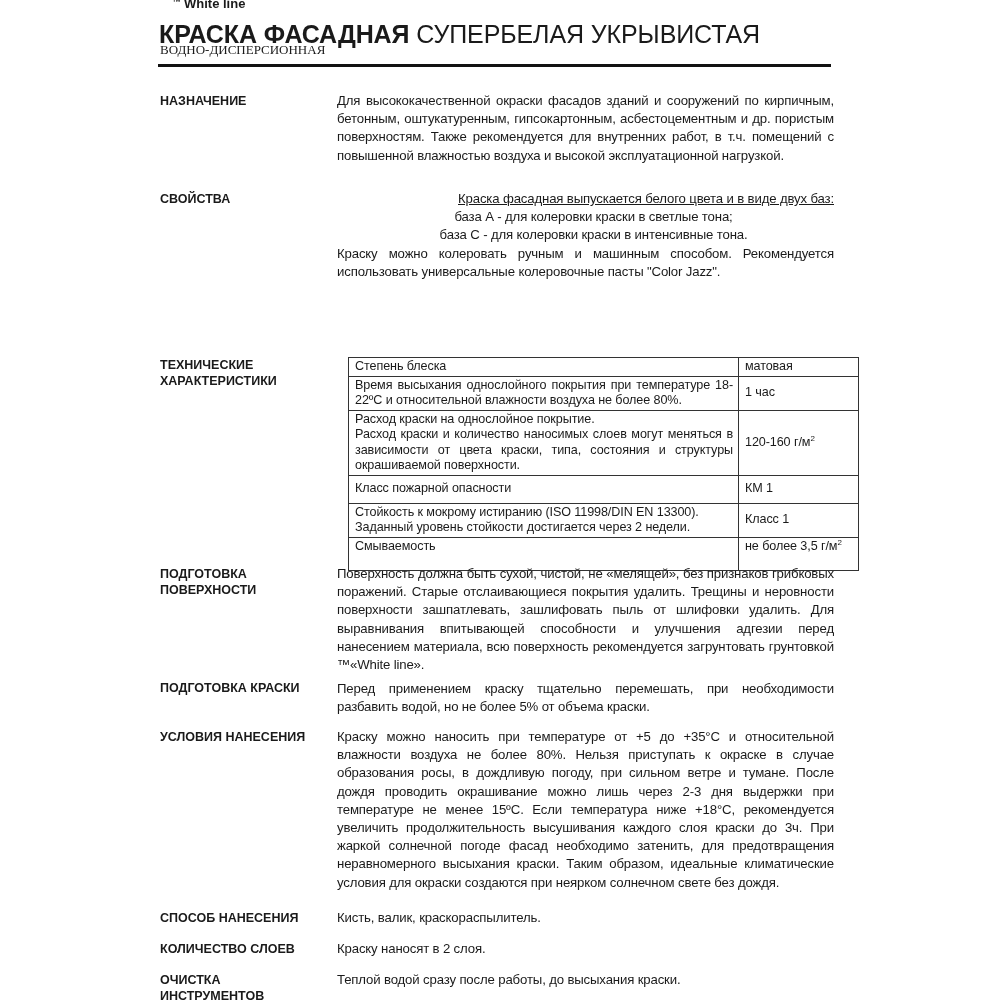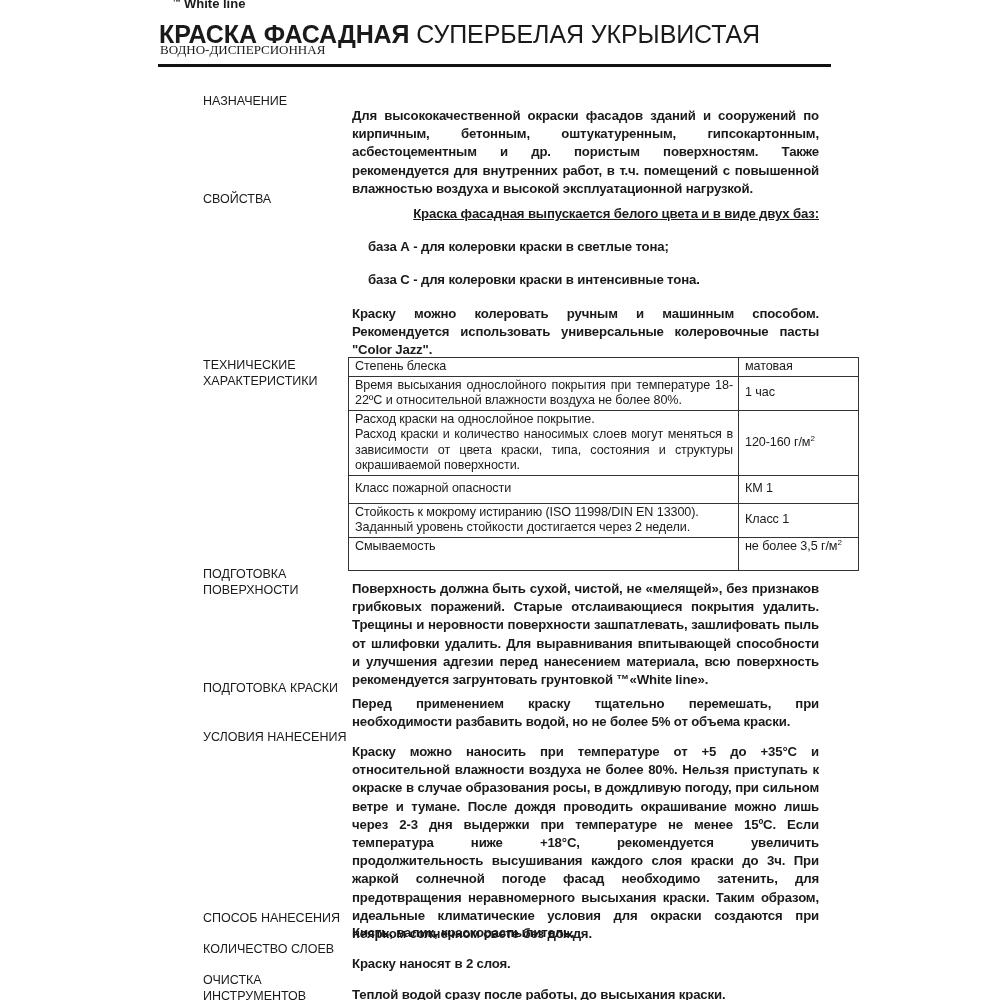--- a/index.html
+++ b/index.html
@@ -18,28 +18,28 @@
   }
   .title b { font-weight: bold; }
   .subtitle {
     position: absolute; left: 160px; top: 42px;
     font-family: "Liberation Serif", serif; font-size: 13px; white-space: nowrap;
   }
   .rule {
     position: absolute; left: 158px; top: 64px; width: 673px; height: 3px; background: #111;
   }
   .label {
-    position: absolute; left: 160px; font-weight: normal; font-size: 12.5px;
-    line-height: 16px; white-space: nowrap; margin-left: 43px;
+    position: absolute; left: 160px; font-weight: bold; font-size: 12.5px;
+    line-height: 16px; white-space: nowrap;
   }
   .para {
     position: absolute; left: 337px; width: 497px; font-size: 13.2px;
     line-height: 18.2px; text-align: justify; letter-spacing: -0.15px;
   }
-  .para p { margin: 15px; font-weight: bold; }
+  .para p { margin: 0; }
   .para .u { text-decoration: underline; }
   .para .ind { padding-left: 16px; }
   table.spec {
     position: absolute; left: 348px; top: 357px; width: 511px;
     border-collapse: collapse; font-size: 12.6px; letter-spacing: -0.1px;
   }
   table.spec td {
     border: 1.3px solid #333; padding: 1px 5px 1px 6px; line-height: 15.5px; vertical-align: middle;
   }
   table.spec td.k { width: 378px; text-align: justify; }
@@ -61,22 +61,22 @@
 <div class="rule"></div>
 
 <div class="label" style="top:93px">НАЗНАЧЕНИЕ</div>
 <div class="para" style="top:92px">
   <p>Для высококачественной окраски фасадов зданий и сооружений по кирпичным, бетонным, оштукатуренным, гипсокартонным, асбестоцементным и др. пористым поверхностям. Также рекомендуется для внутренних работ, в т.ч. помещений с повышенной влажностью воздуха и высокой эксплуатационной нагрузкой.</p>
 </div>
 
 <div class="label" style="top:191px">СВОЙСТВА</div>
 <div class="para" style="top:190px">
   <p class="u" style="text-align:right">Краска фасадная выпускается белого цвета и в виде двух баз:</p>
-  <p class="ind" style="text-align:left">база А - для колеровки краски в светлые тона;</p>
-  <p class="ind" style="text-align:left">база С - для колеровки краски в интенсивные тона.</p>
+  <p class="ind" style="text-align:center">база А - для колеровки краски в светлые тона;</p>
+  <p class="ind" style="text-align:center">база С - для колеровки краски в интенсивные тона.</p>
   <p>Краску можно колеровать ручным и машинным способом. Рекомендуется использовать универсальные колеровочные пасты "Color Jazz".</p>
 </div>
 
 <div class="label" style="top:357px">
   <div>ТЕХНИЧЕСКИЕ</div>
   <div>ХАРАКТЕРИСТИКИ</div>
 </div>
 <table class="spec">
   <tbody>
       <tr style="height:18px">

